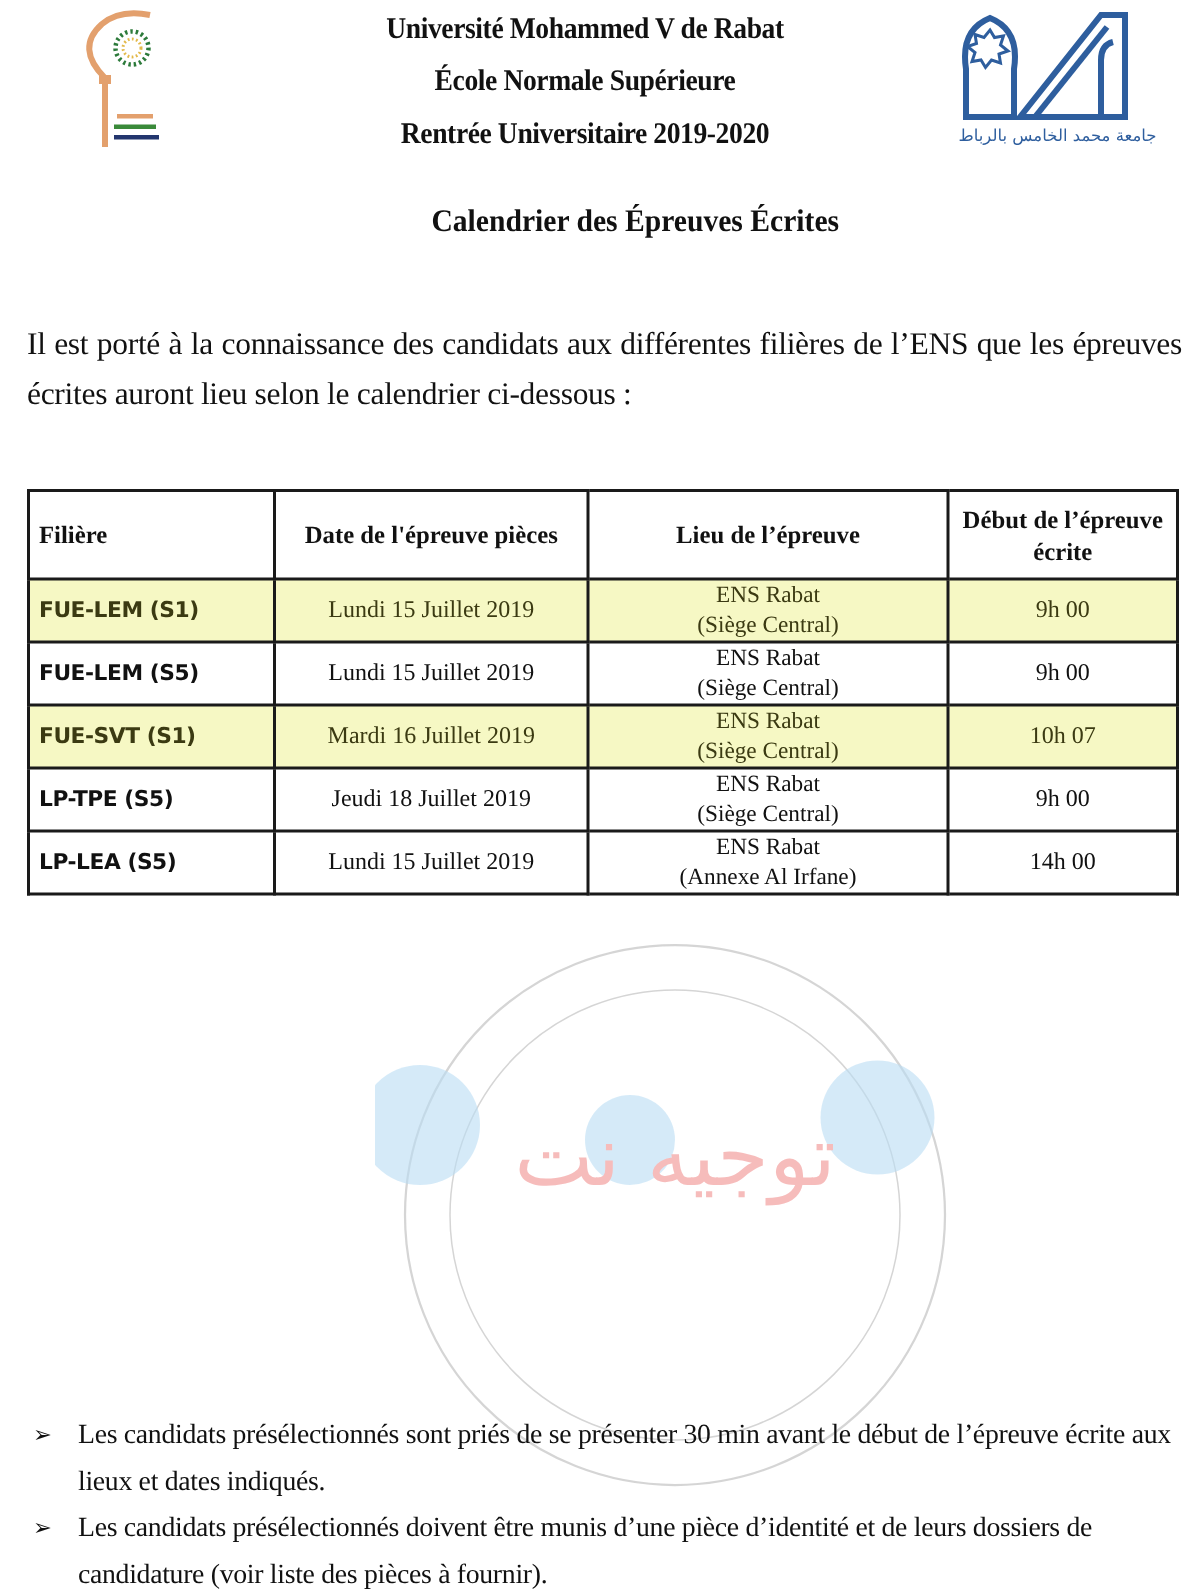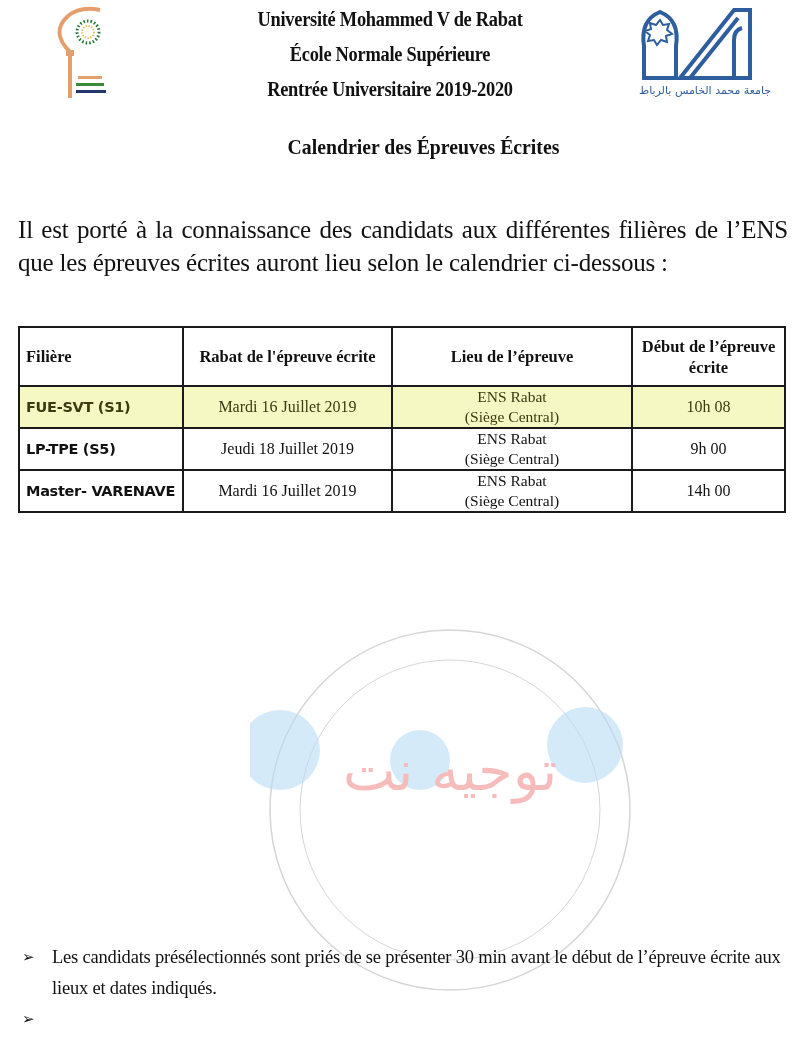--- a/index.html
+++ b/index.html
@@ -18,21 +18,21 @@
   .header-lines div { height: 35px; line-height: 35px; }
   .header-lines div:first-child { margin-top: 2px; }
 
   .doc-title {
     position: absolute; left: 0; top: 135px; width: 800px; text-align: center;
     font-weight: bold; font-size: 21px; padding-left: 50px; box-sizing: border-box;
     transform: scaleX(0.94);
   }
   .intro {
     position: absolute; left: 18px; top: 213px; width: 770px;
-    font-size: 25px; line-height: 33px; text-align: justify; text-align-last: left;
+    font-size: 21px; line-height: 33px; text-align: justify; text-align-last: left;
     letter-spacing: -0.2px;
   }
 
   table.cal {
     position: absolute; left: 18px; top: 326px; width: 766px;
     border-collapse: collapse; table-layout: fixed;
     font-family: "Liberation Serif", serif;
   }
   table.cal td, table.cal th {
     border: 2px solid #1a1a1a; padding: 0 6px; vertical-align: middle;
@@ -97,50 +97,68 @@
 <table class="cal">
   <colgroup>
     <col style="width:164px">
     <col style="width:209px">
     <col style="width:240px">
     <col style="width:153px">
   </colgroup>
   <thead>
     <tr>
       <th class="col-filiere">Filière</th>
-      <th>Rabat de l'épreuve écrite</th>
+      <th>Date de l'épreuve pièces</th>
       <th>Lieu de l’épreuve</th>
       <th>Début de l’épreuve écrite</th>
     </tr>
   </thead>
   <tbody id="rows">
+      <tr class="hl">
+        <td class="filiere">FUE-LEM (S1)</td>
+        <td>Lundi 15 Juillet 2019</td>
+        <td class="lieu">
+          <div>ENS Rabat</div>
+          <div>(Siège Central)</div>
+        </td>
+        <td>9h 00</td>
+      </tr>
+      <tr>
+        <td class="filiere">FUE-LEM (S5)</td>
+        <td>Lundi 15 Juillet 2019</td>
+        <td class="lieu">
+          <div>ENS Rabat</div>
+          <div>(Siège Central)</div>
+        </td>
+        <td>9h 00</td>
+      </tr>
       <tr class="hl">
         <td class="filiere">FUE-SVT (S1)</td>
         <td>Mardi 16 Juillet 2019</td>
         <td class="lieu">
           <div>ENS Rabat</div>
           <div>(Siège Central)</div>
         </td>
-        <td>10h 08</td>
+        <td>10h 07</td>
       </tr>
       <tr>
         <td class="filiere">LP-TPE (S5)</td>
         <td>Jeudi 18 Juillet 2019</td>
         <td class="lieu">
           <div>ENS Rabat</div>
           <div>(Siège Central)</div>
         </td>
         <td>9h 00</td>
       </tr>
       <tr>
-        <td class="filiere">Master- VARENAVE</td>
-        <td>Mardi 16 Juillet 2019</td>
+        <td class="filiere">LP-LEA (S5)</td>
+        <td>Lundi 15 Juillet 2019</td>
         <td class="lieu">
           <div>ENS Rabat</div>
-          <div>(Siège Central)</div>
+          <div>(Annexe Al Irfane)</div>
         </td>
         <td>14h 00</td>
       </tr>
     </tbody>
 </table>
 
 <svg class="watermark" viewBox="0 0 400 460">
   <circle cx="200" cy="230" r="180" fill="none" stroke="#888" stroke-width="1.5"></circle>
   <circle cx="200" cy="230" r="150" fill="none" stroke="#888" stroke-width="1"></circle>
   <circle cx="30" cy="170" r="40" fill="#3a9ee0" opacity="0.6"></circle>
@@ -149,14 +167,15 @@
   <text x="200" y="210" text-anchor="middle" font-size="56" fill="#e8413f" font-family="DejaVu Sans, sans-serif">توجيه نت</text>
 </svg>
 
 <ul class="notes">
   <li>
     <span class="arrow">➢</span>
     <span>Les candidats présélectionnés sont priés de se présenter 30 min avant le début de l’épreuve écrite aux lieux et dates indiqués.</span>
   </li>
   <li>
     <span class="arrow">➢</span>
+    <span>Les candidats présélectionnés doivent être munis d’une pièce d’identité et de leurs dossiers de candidature (voir liste des pièces à fournir).</span>
   </li>
 </ul>
 
 </body></html>

